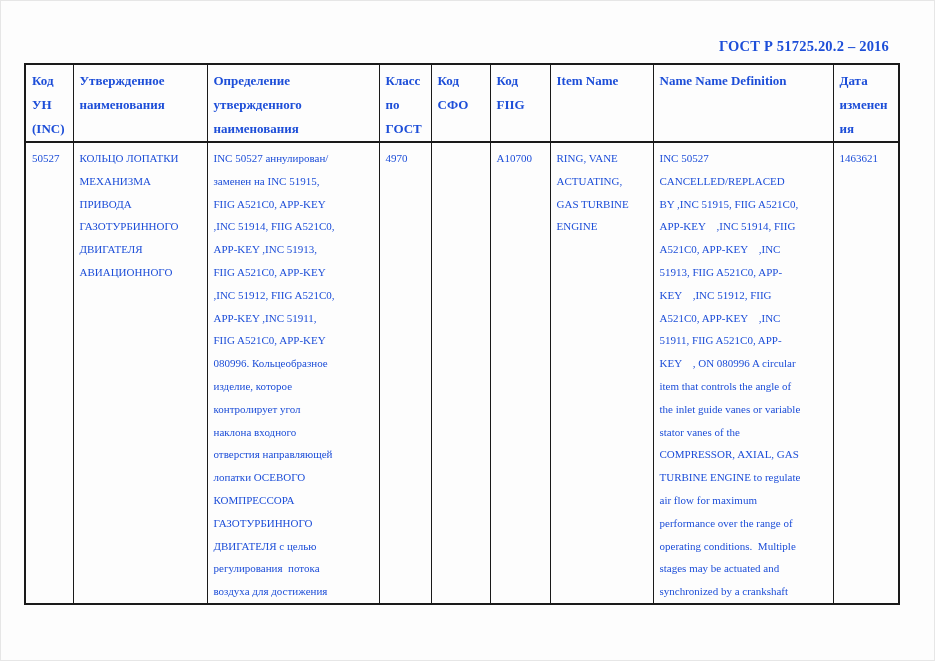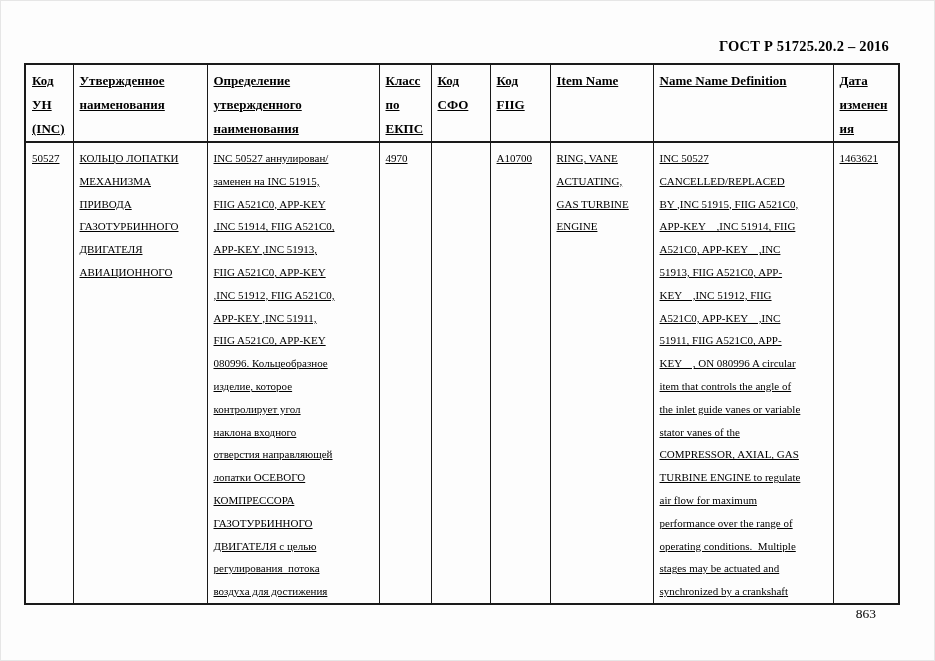--- a/index.html
+++ b/index.html
@@ -8,21 +8,21 @@
     background: #ffffff;
     font-family: "Liberation Serif", serif;
   }
   .page {
     position: relative;
     width: 935px;
     height: 661px;
     background: #fdfdfd;
     box-sizing: border-box;
     border: 1px solid #e6e6e6;
-    color: #000000;
+    color: #1d4ed8;
     overflow: hidden;
   }
   .doc-header {
     position: absolute;
     top: 37px;
     right: 45px;
     font-size: 14.5px;
     font-weight: bold;
     letter-spacing: 0.2px;
     white-space: pre;
@@ -39,21 +39,20 @@
   table.inc-table th,
   table.inc-table td {
     border: 1px solid #1a1a1a;
     vertical-align: top;
     text-align: left;
     white-space: pre;
     overflow: hidden;
     padding: 4px 3px 0 6px;
     box-sizing: border-box;
     font-weight: normal;
-    text-decoration: underline;
   }
   table.inc-table thead tr {
     height: 73px;
   }
   table.inc-table thead th {
     font-weight: bold;
     font-size: 13px;
     line-height: 24px;
     border-bottom: 2px solid #1a1a1a;
   }
@@ -99,21 +98,21 @@
         <th>Код
 УН
 (INC)</th>
         <th>Утвержденное
 наименования</th>
         <th>Определение
 утвержденного
 наименования</th>
         <th>Класс
 по
-ЕКПС</th>
+ГОСТ</th>
         <th>Код
 СФО</th>
         <th>Код
 FIIG</th>
         <th>Item Name</th>
         <th>Name Name Definition</th>
         <th>Дата
 изменен
 ия</th>
       </tr>
@@ -172,15 +171,14 @@
 air flow for maximum
 performance over the range of
 operating conditions.  Multiple
 stages may be actuated and
 synchronized by a crankshaft</td>
         <td>1463621</td>
       </tr>
     </tbody>
   </table>
 
-  <div class="page-number">863</div>
 
 </div>
 
 </body></html>

